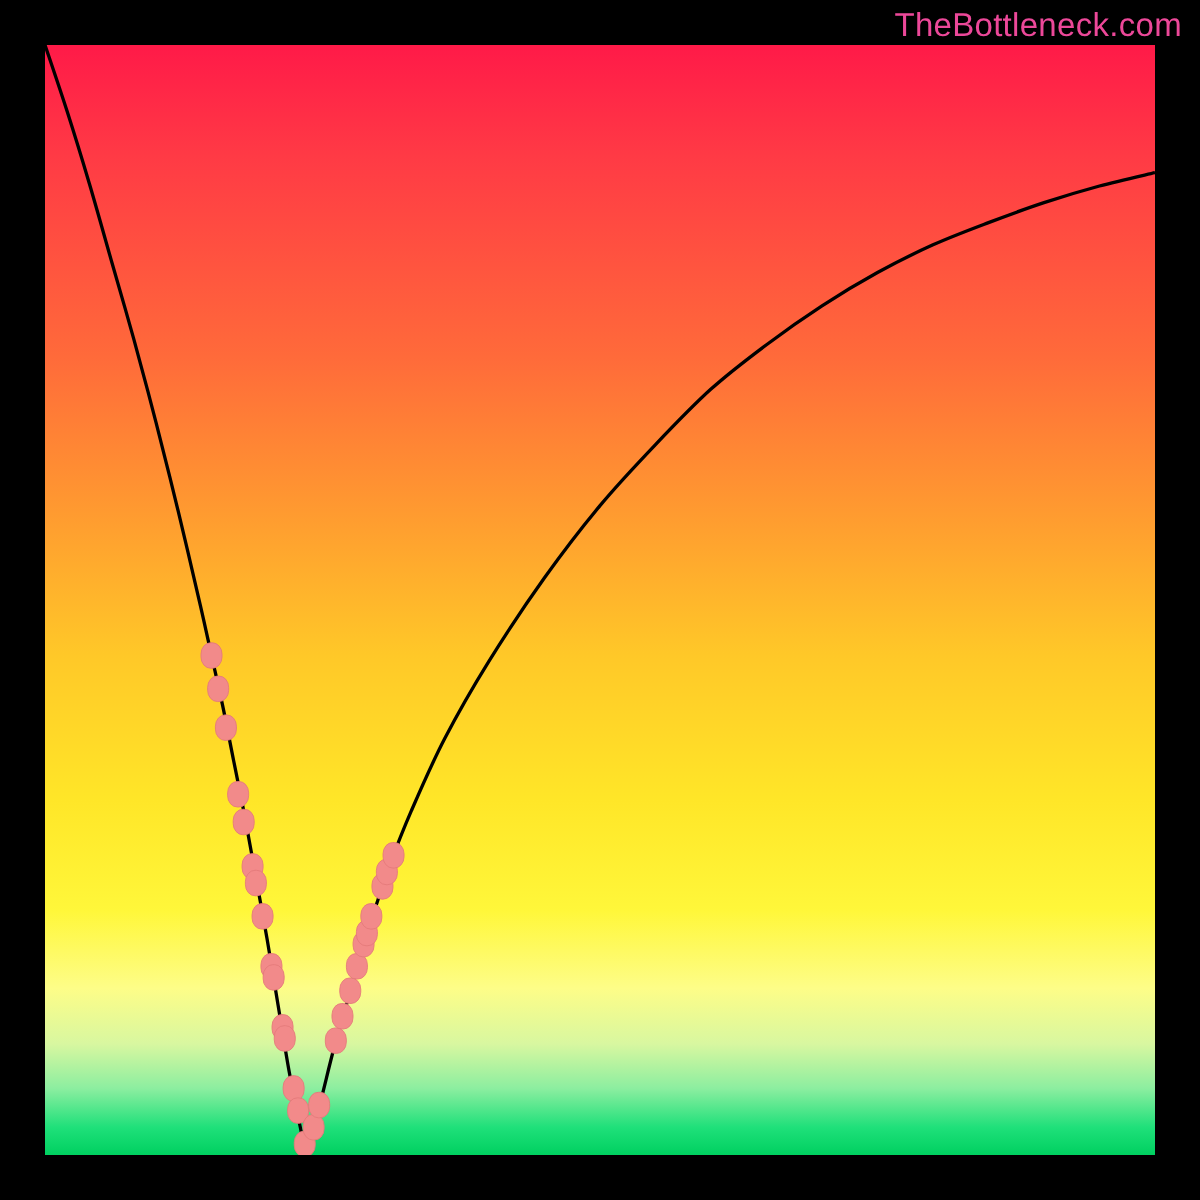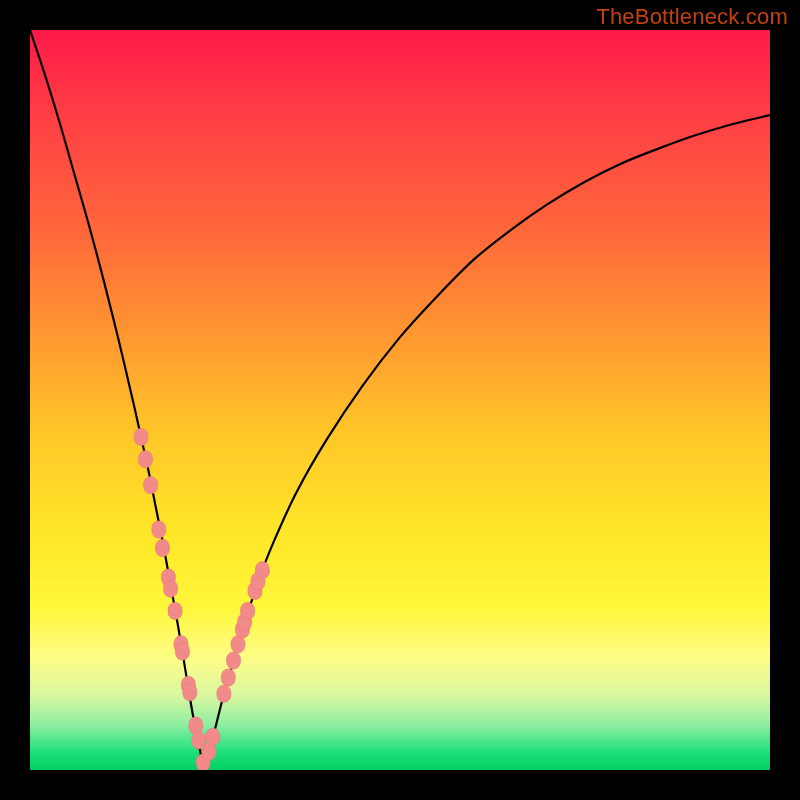--- a/index.html
+++ b/index.html
@@ -39,21 +39,21 @@
       #d8f7a0 90%,
       #8ceea0 94%,
       #1fe07a 97.5%,
       #00d060 100%
     );
   }
   .watermark {
     position: absolute;
     top: 4px;
     right: 12px;
-    color: #c2410c;
+    color: #ec4899;
     font-size: 22px;
     font-weight: 500;
     letter-spacing: 0.2px;
     user-select: none;
   }
   svg.curves {
     position: absolute;
     left: 0;
     top: 0;
     width: 740px;

